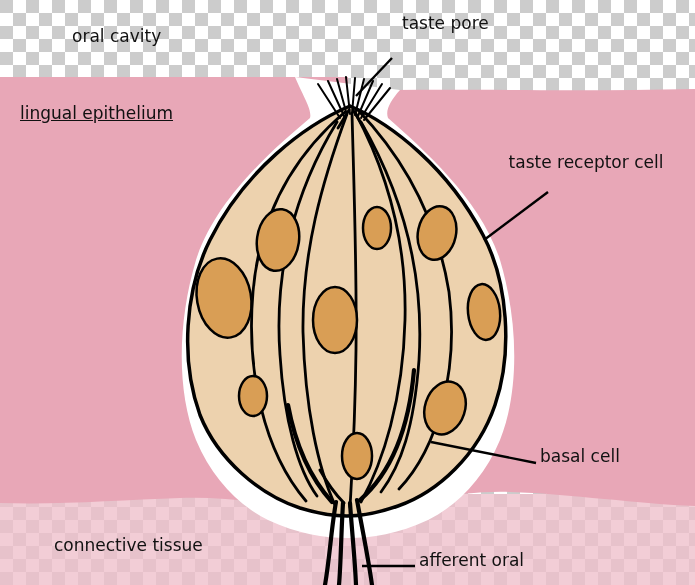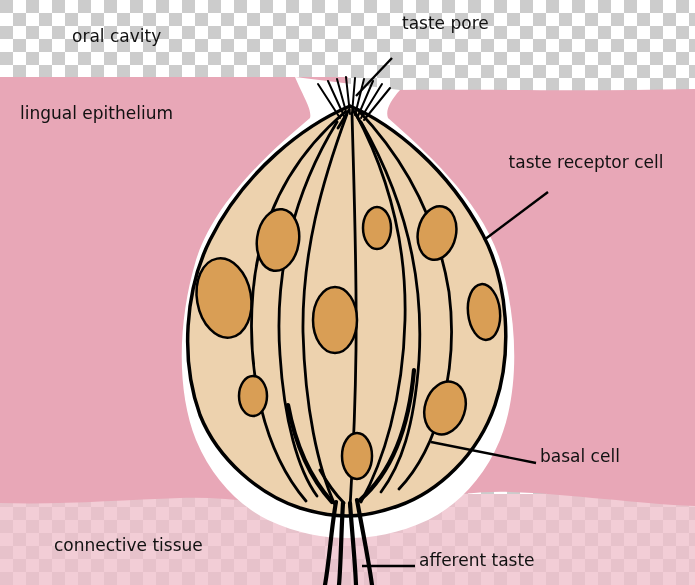--- a/index.html
+++ b/index.html
@@ -26,21 +26,21 @@
   .pointer    { stroke:var(--outline,#000); stroke-width:2.4; }
 
   .label {
     position:absolute; font-size:17px; color:var(--label_text,#111);
     white-space:nowrap; line-height:1.15;
   }
   .label.multiline { white-space:normal; text-align:center; }
 
   .lbl-oral        { left:72px;  top:27px; }
   .lbl-pore        { left:402px; top:14px; }
-  .lbl-epithelium  { left:20px;  top:104px; }
+  .lbl-epithelium  { left:20px;  top:104px;text-decoration:underline; }
   .lbl-receptor    { left:494px; top:129px; width:184px;margin-top:24px; }
   .lbl-basal       { left:540px; top:447px; }
   .lbl-connective  { left:26px;  top:536px;margin-left:28px; }
   .lbl-afferent    { left:419px; top:551px; }
 </style>
 </head>
 <body>
 
 <div class="canvas">
 
@@ -125,15 +125,15 @@
     <line class="pointer" x1="536" y1="463" x2="431" y2="442"></line>
     <line class="pointer" x1="415" y1="566" x2="362" y2="566"></line>
   </svg>
 
   <div class="label lbl-oral">oral cavity</div>
   <div class="label lbl-pore">taste pore</div>
   <div class="label lbl-epithelium">lingual epithelium</div>
   <div class="label multiline lbl-receptor">taste receptor cell</div>
   <div class="label lbl-basal">basal cell</div>
   <div class="label lbl-connective">connective tissue</div>
-  <div class="label lbl-afferent">afferent taste</div>
+  <div class="label lbl-afferent">afferent oral</div>
 
 </div>
 
 </body></html>

